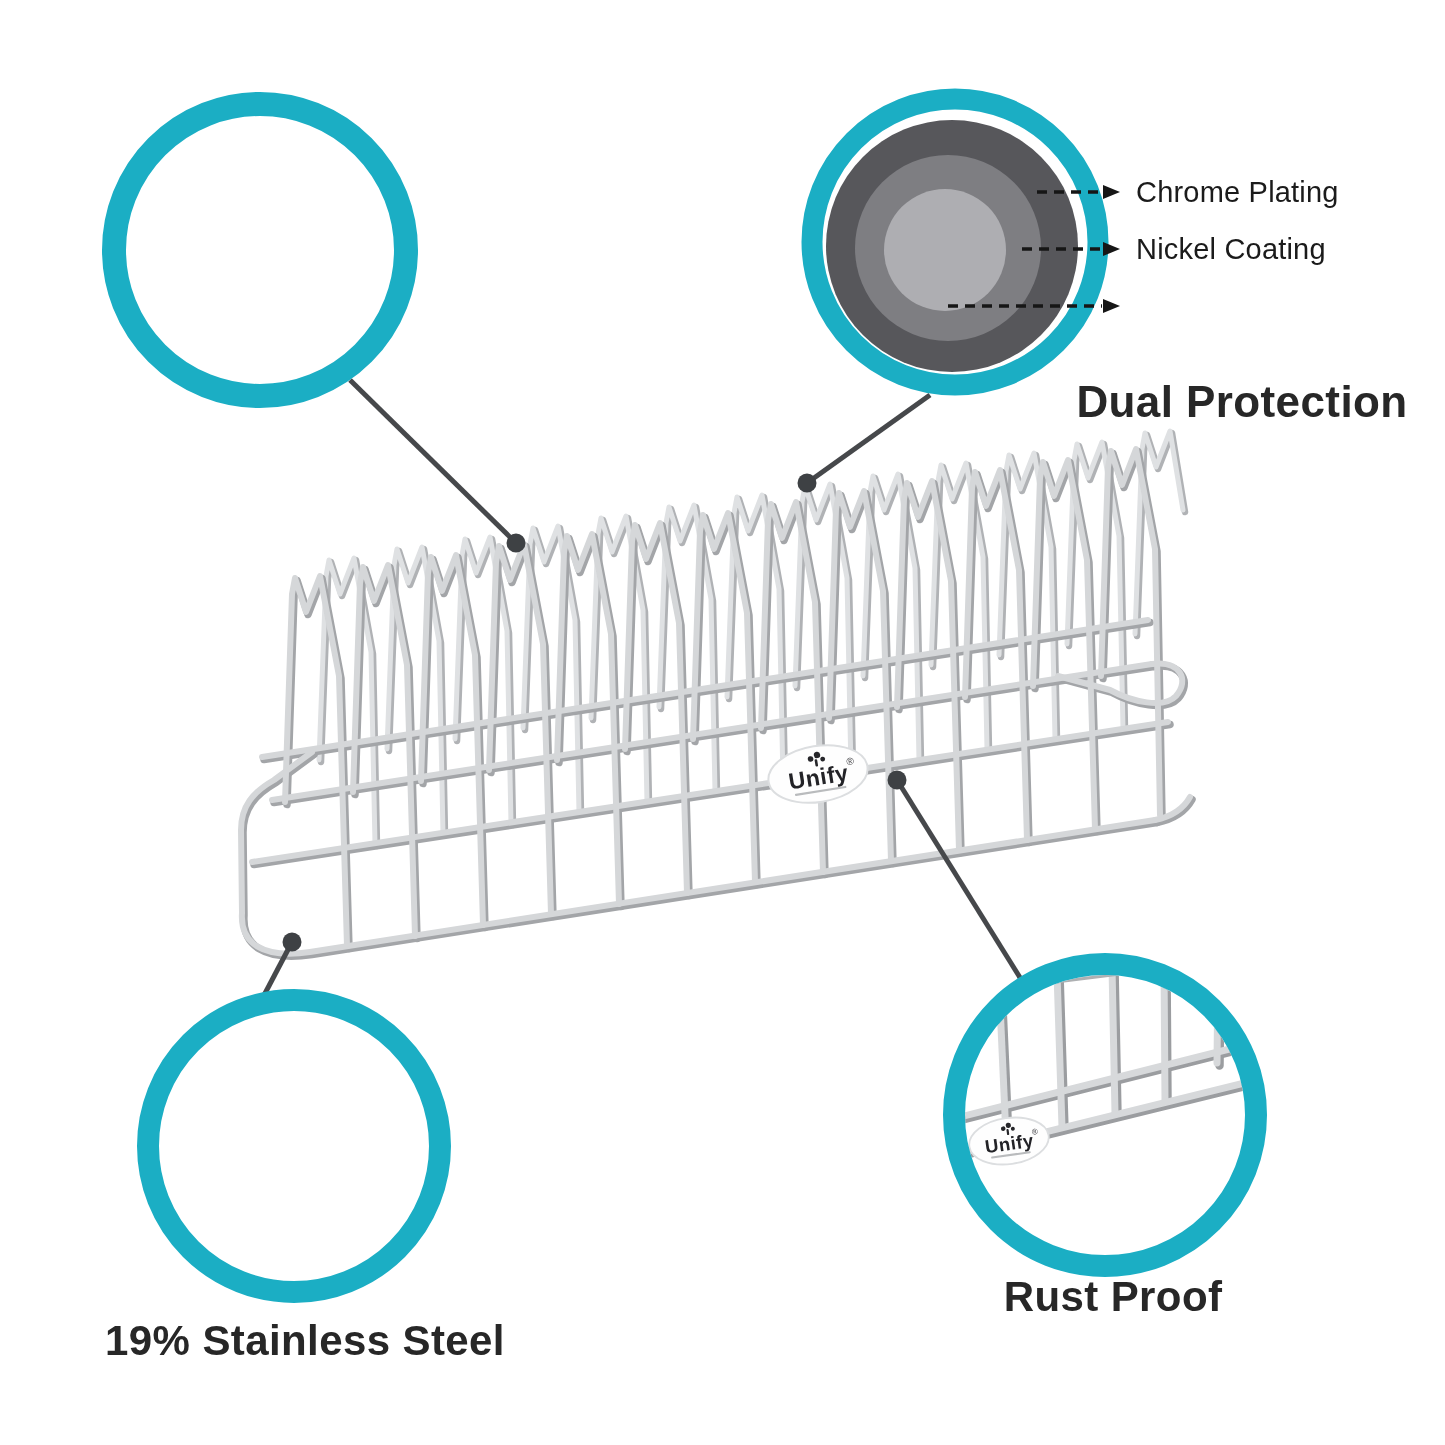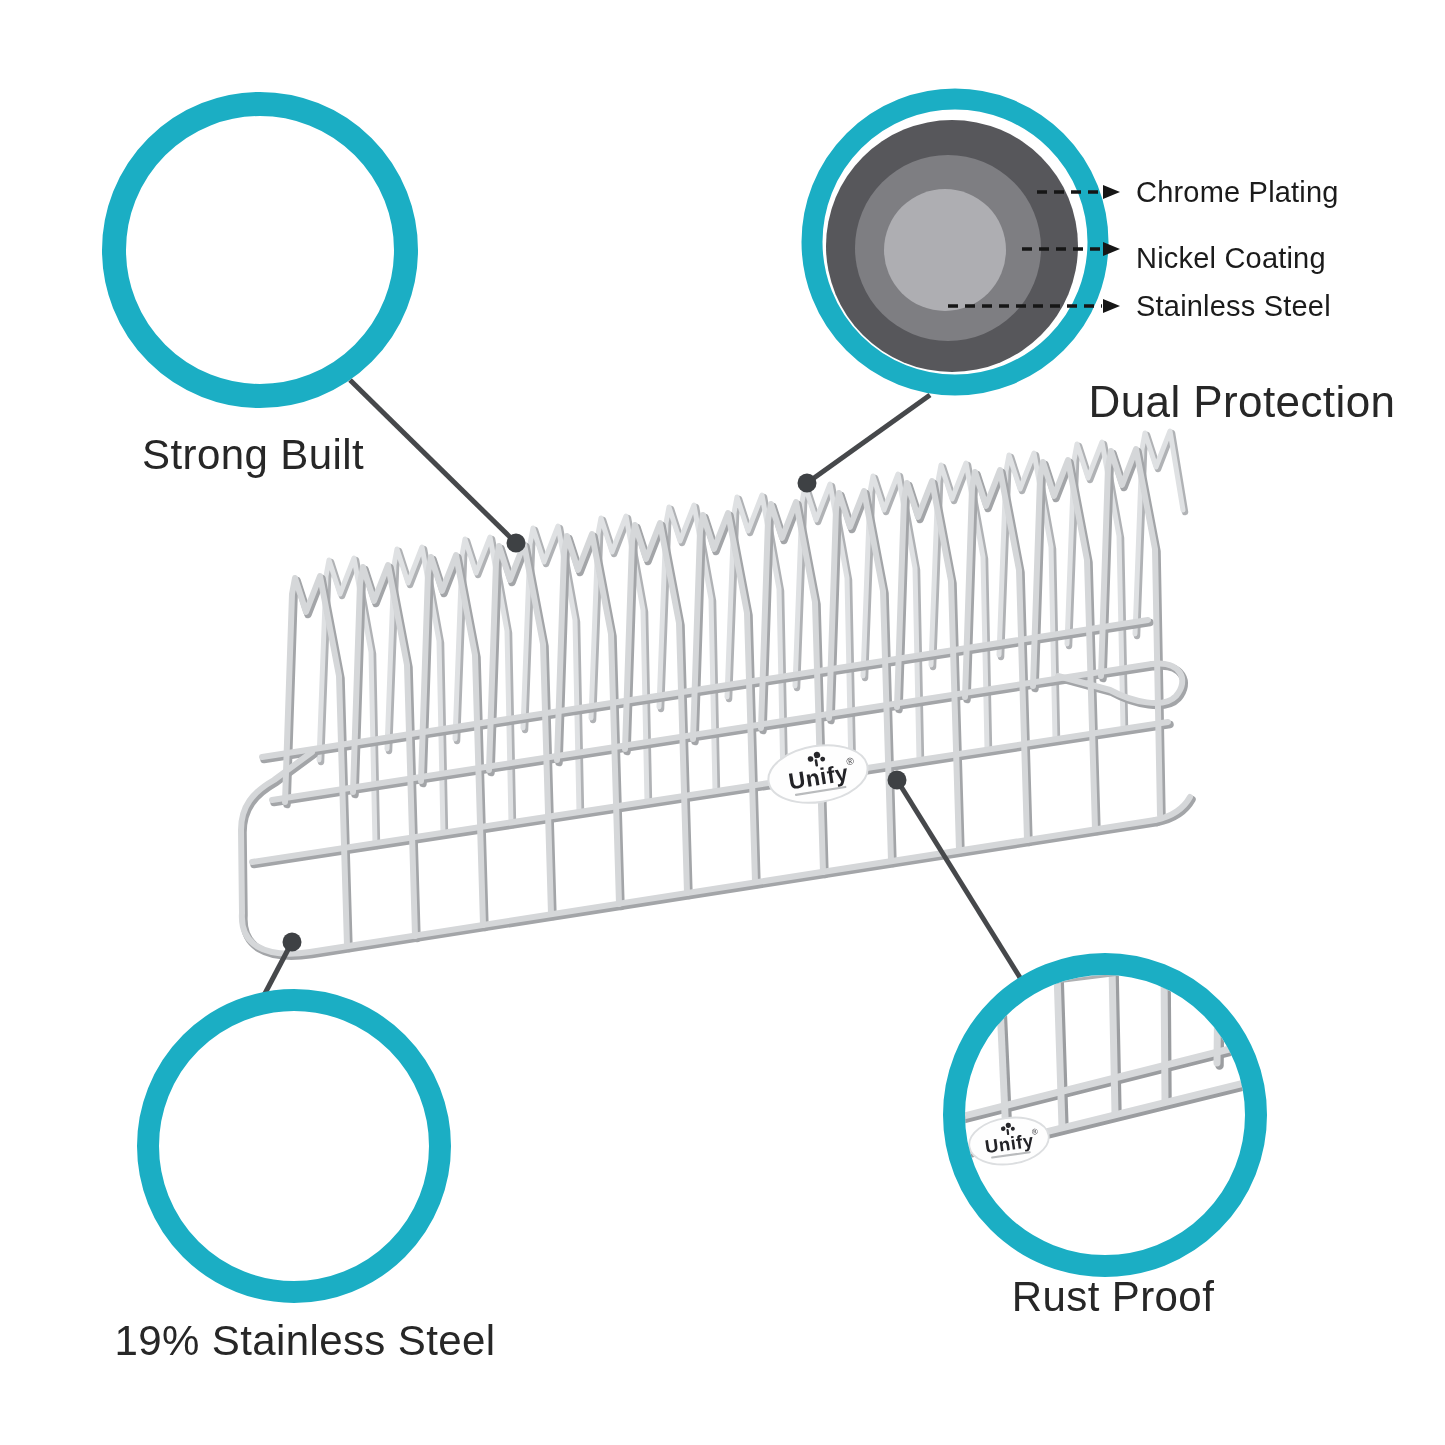--- a/index.html
+++ b/index.html
@@ -2,33 +2,33 @@
 <html><head>
 <meta charset="utf-8">
 <style>
   html,body{margin:0;padding:0;background:#ffffff}
   .canvas{
     position:relative;width:1445px;height:1445px;background:#ffffff;
     overflow:hidden;font-family:"Liberation Sans",sans-serif;
   }
   svg.art{position:absolute;left:0;top:0;width:1445px;height:1445px;display:block}
   .title{
-    position:absolute;font-weight:400;color:#272727;text-align:center;
+    position:absolute;font-weight:700;color:#272727;text-align:center;
     font-size:42px;line-height:46px;letter-spacing:.4px;white-space:nowrap
   }
   .title.strong-built{left:93px;top:432px;width:320px}
   .title.dual-protection{left:1042px;top:379px;width:400px;font-size:44px}
   .title.stainless{left:45px;top:1318px;width:520px}
   .title.rust-proof{left:913px;top:1274px;width:400px}
   .layer-label{
     position:absolute;left:1136px;font-size:29px;font-weight:500;color:#1b1b1b;
     line-height:40px;letter-spacing:.2px;white-space:nowrap
   }
   .layer-label.chrome{top:172px}
-  .layer-label.nickel{top:238px}
+  .layer-label.nickel{top:229px}
   .layer-label.steel{top:286px}
   .badge-text{font-family:"Liberation Sans",sans-serif;font-weight:700;fill:#232327;letter-spacing:.5px}
   .badge-reg{font-family:"Liberation Sans",sans-serif;font-weight:400;fill:#3a3a3e}
 </style>
 </head>
 <body>
 
 <div class="canvas">
 
   <svg class="art" viewBox="0 0 1445 1445" aria-hidden="true">
@@ -215,24 +215,22 @@
           </g>
           <text class="badge-text" x="0" y="9" font-size="18.5" text-anchor="middle">Unify</text>
           <text class="badge-reg" x="24" y="-3" font-size="8">®</text>
           <rect x="-20" y="13" width="40" height="2" rx="1" fill="#b9bbbd"></rect>
         </g>
       </g>
       <circle cx="1105" cy="1115" r="151" fill="none" stroke="#1BAEC4" stroke-width="22"></circle>
     </g>
   </svg>
 
-  <div class="title strong-built">Strong Built</div>
 
   <div class="layer-label chrome">Chrome Plating</div>
   <div class="layer-label nickel">Nickel Coating</div>
-  <div class="layer-label steel">Stainless Steel</div>
 
   <div class="title dual-protection">Dual Protection</div>
 
   <div class="title stainless">19% Stainless Steel</div>
 
   <div class="title rust-proof">Rust Proof</div>
 </div>
 
 </body></html>

